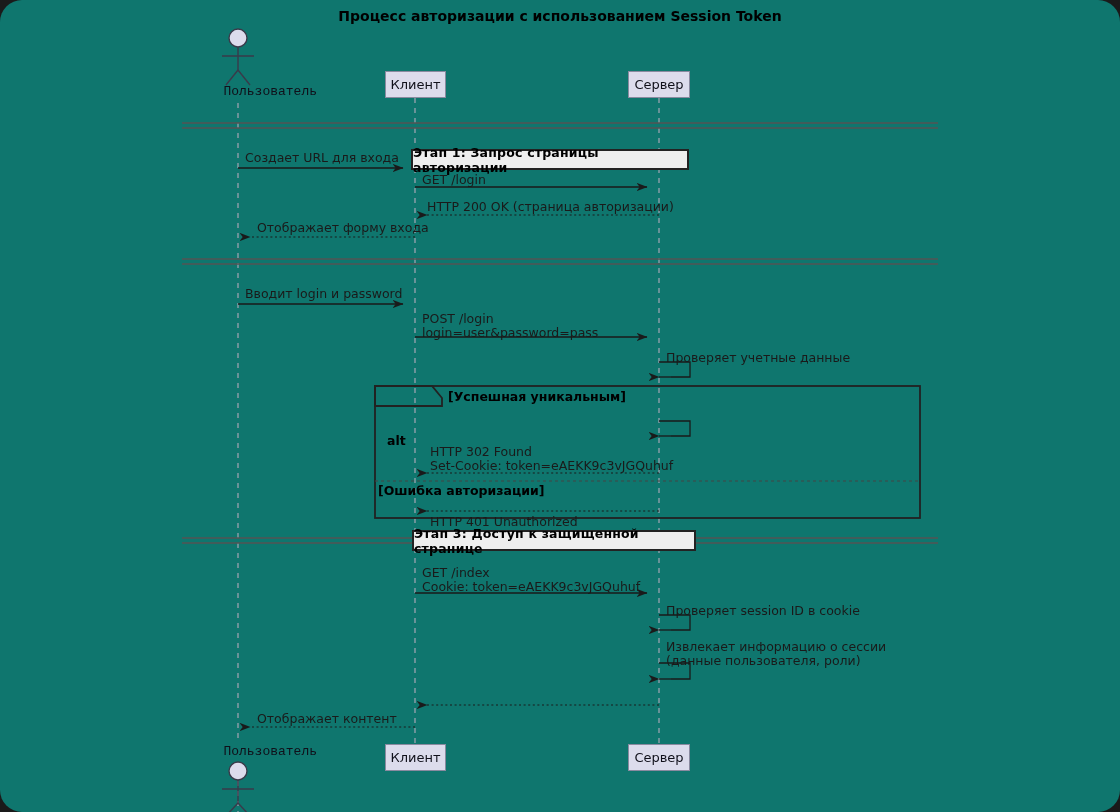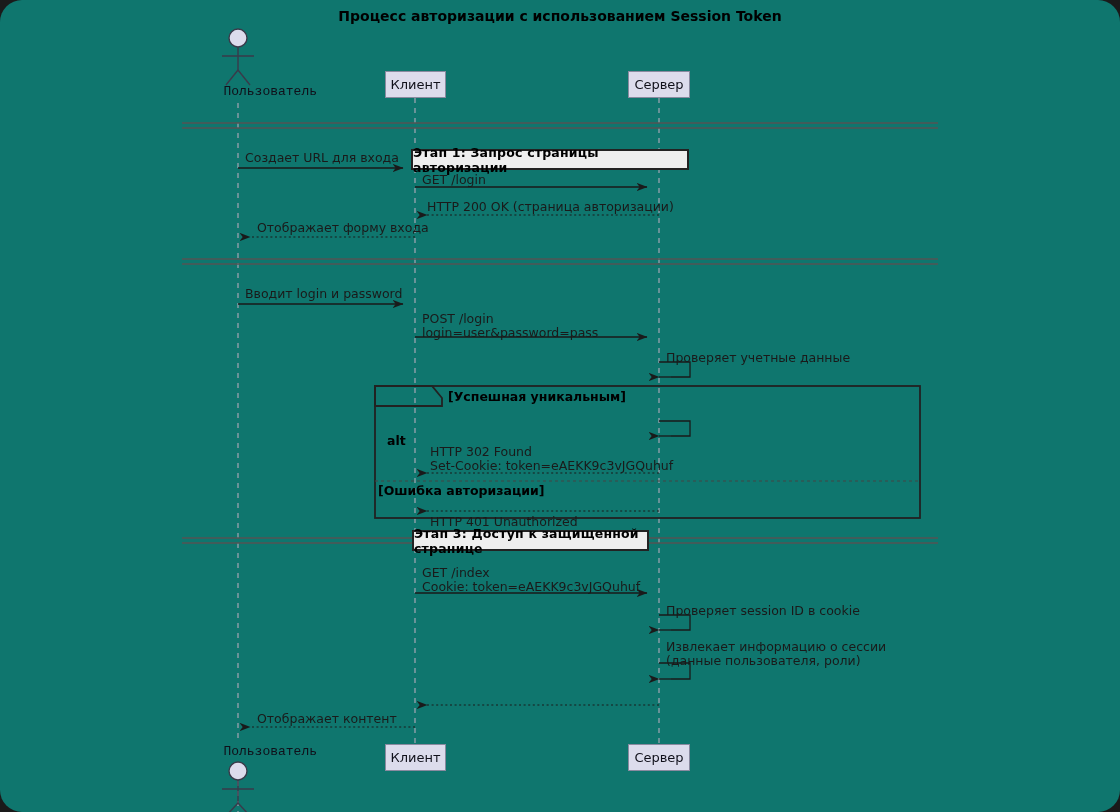--- a/index.html
+++ b/index.html
@@ -200,21 +200,21 @@
   <div class="pbox" style="left:628px; top:744px; width:62px; height:27px;">
     <span>Сервер</span>
   </div>
 
   <div class="actor-label" style="left:159px; top:84px; width:158px;">Пользователь</div>
   <div class="actor-label" style="left:159px; top:744px; width:158px;">Пользователь</div>
 
   <div class="divbox" style="left:411px; top:115px; width:278px; height:21px;margin-top:34px;">
     <span>Этап 1: Запрос страницы авторизации</span>
   </div>
-  <div class="divbox" style="left:412px; top:530px; width:237px; height:21px;">
+  <div class="divbox" style="left:412px; top:530px; width:284px; height:21px;">
     <span>Этап 3: Доступ к защищенной странице</span>
   </div>
 
   <div class="altkw" style="left:387px; top:396px;margin-top:37px;">alt</div>
   <div class="altlabel" style="left:448px; top:389px;">[Успешная уникальным]</div>
   <div class="altlabel" style="left:378px; top:483px;">[Ошибка авторизации]</div>
 
   <div class="lbl" style="left:245px; top:150px;">Создает URL для входа</div>
   <div class="lbl" style="left:422px; top:172px;">GET /login</div>
   <div class="lbl" style="left:427px; top:199px;">HTTP 200 OK (страница авторизации)</div>

